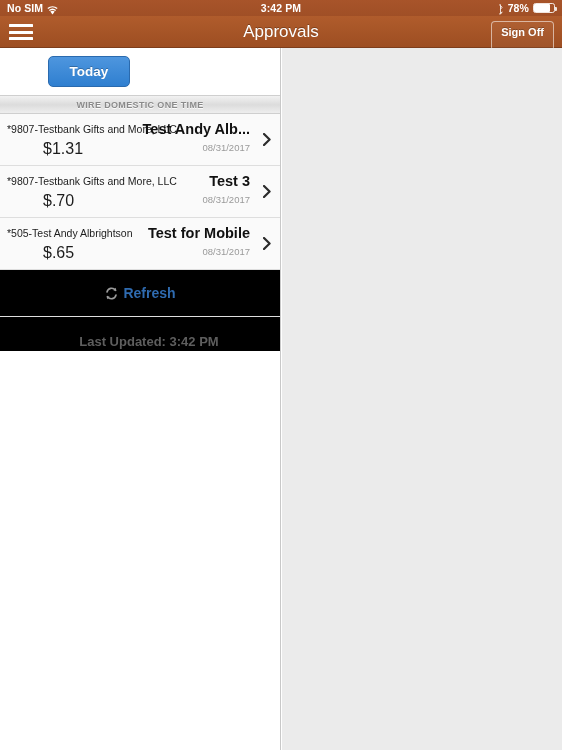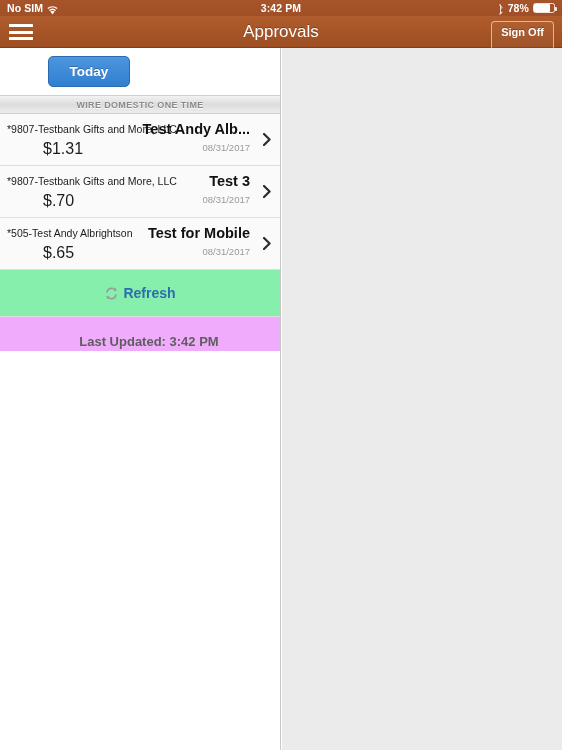--- a/index.html
+++ b/index.html
@@ -130,33 +130,33 @@
     font-size:9.5px; color:#9a9a9a;
   }
   .chev {
     position:absolute; right:9px; top:19px;
     width:8px; height:13px;
   }
   .chev svg { display:block; }
 
   
   .refreshrow {
-    height:47px; background:#86efac;
+    height:47px; background:#000000;
     border-bottom:1px solid #dedede;
     display:flex; align-items:center; justify-content:center; gap:4px;
     cursor:pointer;
   }
   .refreshrow .rlabel {
     font-size:14px; font-weight:bold; color:#2f6bb0;
   }
   .refresh-icon { width:15px; height:15px; display:block; }
 
   
   .lastupd {
-    height:34px; background:#f0abfc;
+    height:34px; background:#000000;
     display:flex; align-items:center; justify-content:center;
     font-size:13px; font-weight:bold; color:#5e5e5e;
     padding-top:14px;
     padding-left:18px;
   }
   .filler { background:#ffffff; height:100%; }
 </style>
 </head>
 <body>
 

